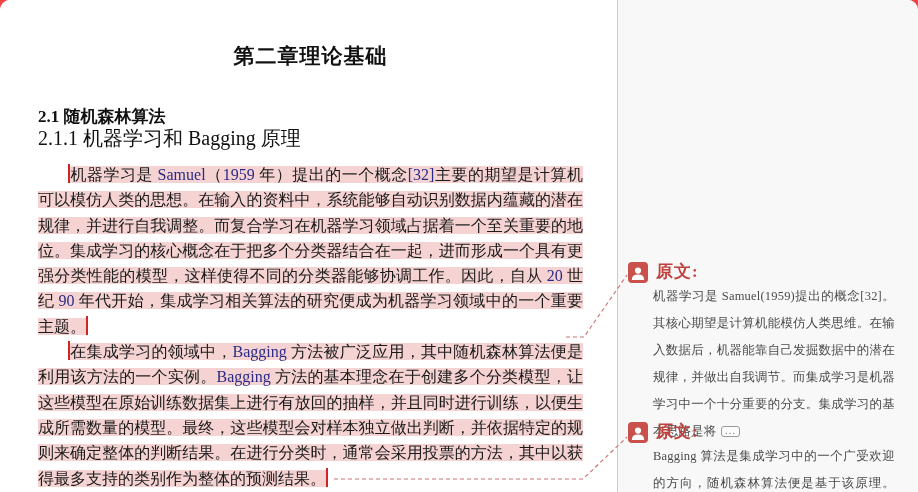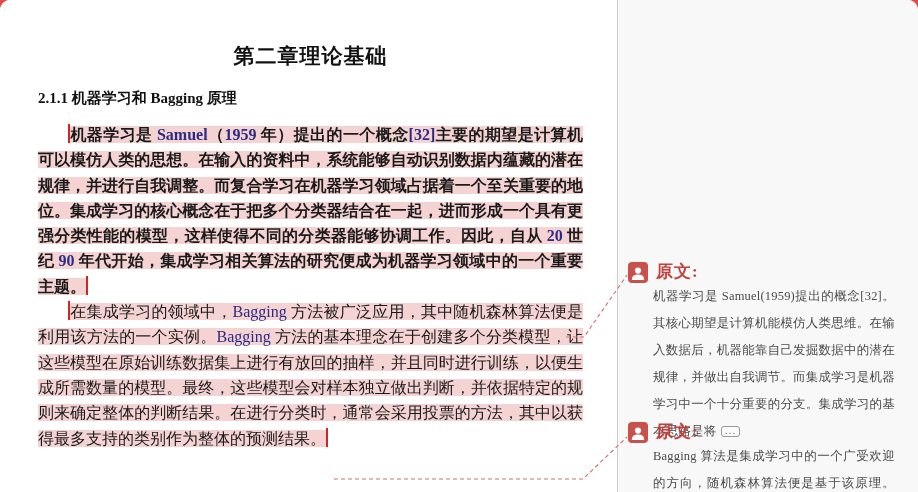--- a/index.html
+++ b/index.html
@@ -22,28 +22,28 @@
     padding:44px 34px 0 38px;
   }
   .doc-title {
     text-align:center; font-size:21px; font-weight:bold; color:#111;
     line-height:24px; letter-spacing:1px;
   }
   .doc-h2 {
     margin-top:38px; font-size:17px; font-weight:bold; color:#111; line-height:22px;
   }
   .doc-h3 {
-    margin-top:20px; font-size:15px; font-weight:bold; color:#111; line-height:21px;
+    font-size:20px; font-weight:normal; color:#111; line-height:21px;
   }
   .para {
     font-size:16px; line-height:25.3px; color:#1a1a1a;
     text-align:justify; text-justify:inter-ideograph;
     width:545px;
   }
-  .para.first { margin-top:13px;font-weight:bold; }
+  .para.first { margin-top:13px; }
   .para { text-indent:30px; }
   .hl { background:var(--highlight,#f5d3d3); }
   .hl-marker {
     display:inline-block; width:2px; height:19px;
     background:var(--highlight-marker,#d02525);
     vertical-align:-3px;
   }
   .latin { color:var(--latin-text,#2b2b85); }
   
   .comment-pane {
@@ -85,20 +85,21 @@
   }
 </style>
 </head>
 <body>
 
 <div class="stage">
   <div class="window">
 
     <div class="doc-pane">
       <div class="doc-title">第二章理论基础</div>
+      <div class="doc-h2">2.1 随机森林算法</div>
       <div class="doc-h3">2.1.1 机器学习和 Bagging 原理</div>
 
       <p class="para first"><span class="hl-marker"></span><span class="hl cjk-mix">机器学习是 <span class="latin">Samuel</span>（<span class="latin">1959</span> 年）提出的一个概念<span class="latin">[32]</span>主要的期望是计算机可以模仿人类的思想。在输入的资料中，系统能够自动识别数据内蕴藏的潜在规律，并进行自我调整。而复合学习在机器学习领域占据着一个至关重要的地位。集成学习的核心概念在于把多个分类器结合在一起，进而形成一个具有更强分类性能的模型，这样使得不同的分类器能够协调工作。因此，自从 <span class="latin">20</span> 世纪 <span class="latin">90</span> 年代开始，集成学习相关算法的研究便成为机器学习领域中的一个重要主题。</span><span class="hl-marker"></span></p>
 
       <p class="para"><span class="hl-marker"></span><span class="hl cjk-mix">在集成学习的领域中，<span class="latin">Bagging</span> 方法被广泛应用，其中随机森林算法便是利用该方法的一个实例。<span class="latin">Bagging</span> 方法的基本理念在于创建多个分类模型，让这些模型在原始训练数据集上进行有放回的抽样，并且同时进行训练，以便生成所需数量的模型。最终，这些模型会对样本独立做出判断，并依据特定的规则来确定整体的判断结果。在进行分类时，通常会采用投票的方法，其中以获得最多支持的类别作为整体的预测结果。</span><span class="hl-marker"></span></p>
     </div>
 
     <div class="comment-pane">
 
       <div class="comment comment-1">

